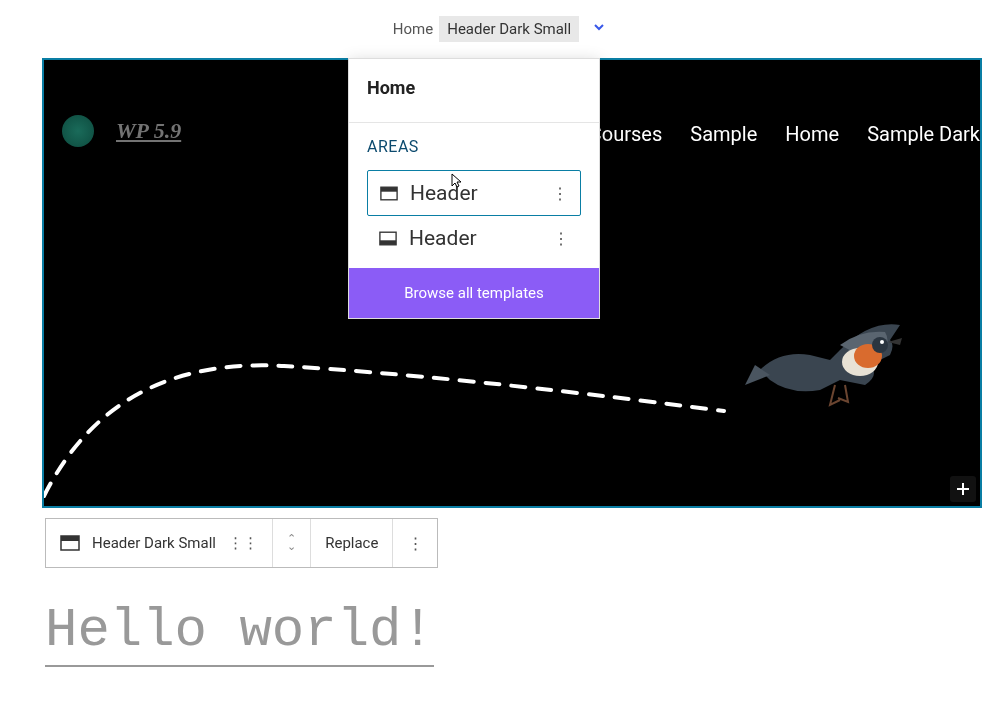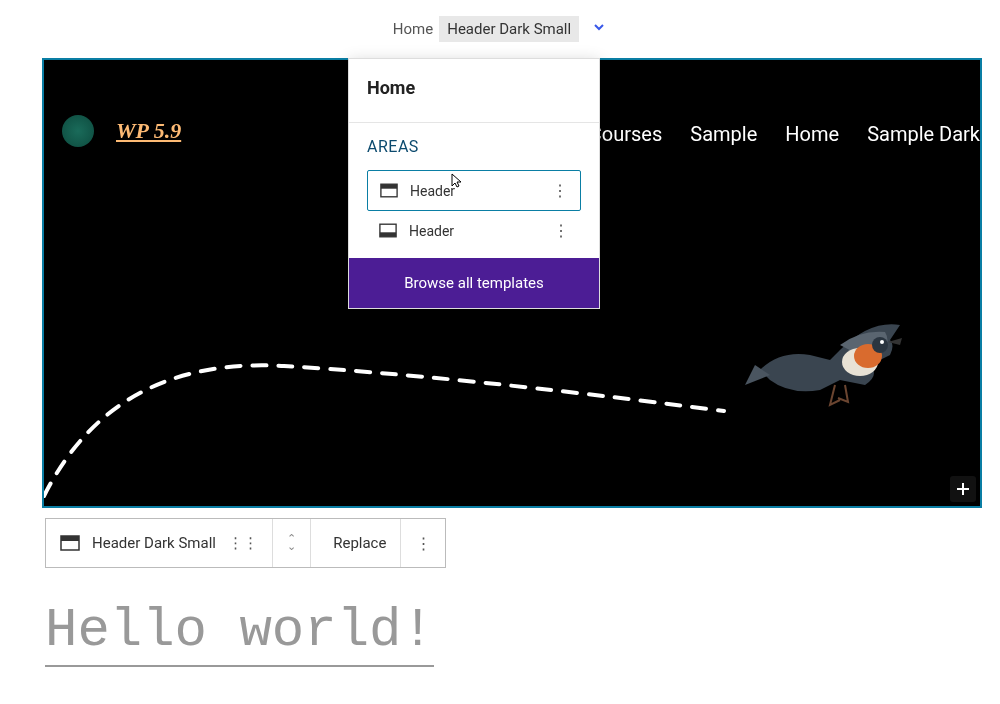--- a/index.html
+++ b/index.html
@@ -68,21 +68,21 @@
       align-items: center;
       gap: 22px;
     }
     .site-logo {
       width: 32px;
       height: 32px;
       border-radius: 50%;
       background: radial-gradient(circle, #1a6b5a 0%, #0d4a3e 100%);
     }
     .site-title {
-      color: #fdba74;
+      color: #737373;
       font-size: 22px;
       font-style: italic;
       font-weight: 600;
       text-decoration: underline;
       font-family: Georgia, serif;
     }
     
     .nav-menu {
       position: absolute;
       top: 62px;
@@ -182,31 +182,31 @@
     .area-item.selected {
       border: 1.5px solid #0a7ea4;
       border-radius: 2px;
     }
     .area-icon {
       width: 18px;
       height: 15px;
       flex-shrink: 0;
     }
     .area-label {
-      font-size: 14px;
+      font-size: 21px;
       color: #333;
       flex: 1;
     }
     .area-more {
       color: #555;
       font-size: 16px;
       cursor: pointer;
     }
     .browse-button {
-      background: #4c1d95;
+      background: #8b5cf6;
       color: #fff;
       text-align: center;
       padding: 16px;
       font-size: 15px;
       cursor: pointer;
     }
     
     
     .cursor {
       position: absolute;
@@ -254,21 +254,20 @@
       flex-direction: column;
       line-height: 0.7;
       color: #888;
       font-size: 11px;
       cursor: pointer;
     }
     .replace-btn {
       font-size: 15px;
       color: #333;
       cursor: pointer;
-      margin-left: 8px;
     }
     .toolbar-more {
       color: #555;
       cursor: pointer;
       font-size: 16px;
     }
     
     
     .post-title {
       position: absolute;

